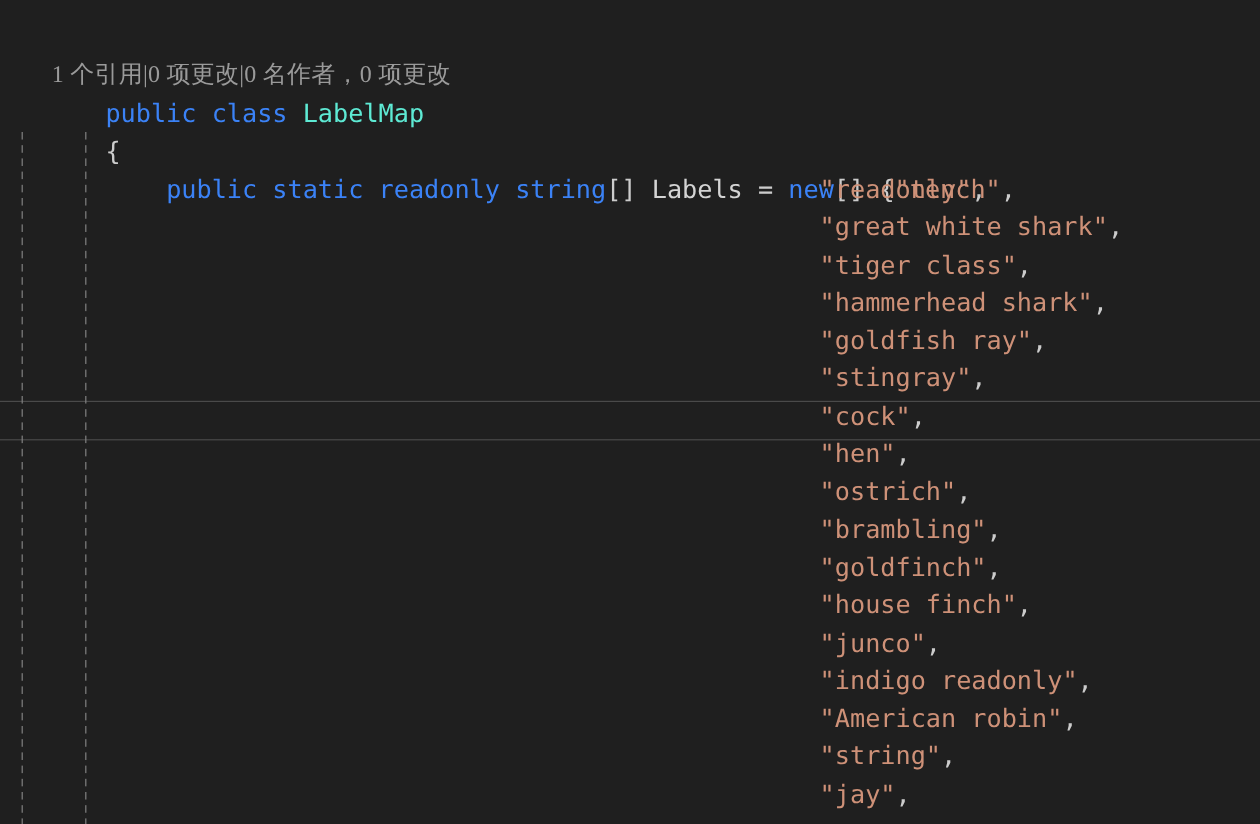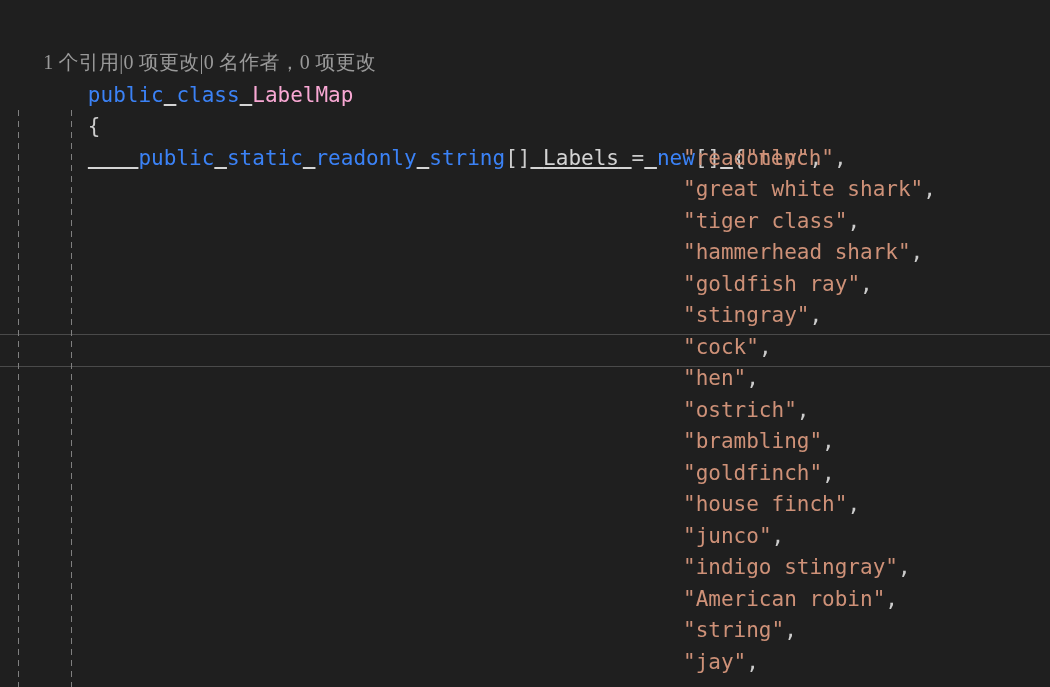--- a/index.html
+++ b/index.html
@@ -78,22 +78,22 @@
   .line {
     position: absolute;
     left: 12px;
     height: 31.5px;
     line-height: 31.5px;
     white-space: pre;
   }
 
   
   .kw      { color: #3b82f6; }
-  .type    { color: #f9a8d4; }
-  .plain   { color: #d4d4d4; text-decoration: underline; }
+  .type    { color: #5eead4; }
+  .plain   { color: #d4d4d4; }
   .punct   { color: #cccccc; }
   .str     { color: #ce9178; }
   .strq    { color: #ce9178; }
   .comma   { color: #cccccc; }
   .brace   { color: #cccccc; }
 </style>
 </head>
 <body>
 
 <div id="editor">
@@ -130,20 +130,20 @@
         <div class="line" style="top: 237px; left: 683px;"><span class="strq">"</span><span class="str">hammerhead shark</span><span class="strq">"</span><span class="comma">,</span></div>
         <div class="line" style="top: 268.5px; left: 683px;"><span class="strq">"</span><span class="str">goldfish ray</span><span class="strq">"</span><span class="comma">,</span></div>
         <div class="line" style="top: 300px; left: 683px;"><span class="strq">"</span><span class="str">stingray</span><span class="strq">"</span><span class="comma">,</span></div>
         <div class="line" style="top: 331.5px; left: 683px;"><span class="strq">"</span><span class="str">cock</span><span class="strq">"</span><span class="comma">,</span></div>
         <div class="line" style="top: 363px; left: 683px;"><span class="strq">"</span><span class="str">hen</span><span class="strq">"</span><span class="comma">,</span></div>
         <div class="line" style="top: 394.5px; left: 683px;"><span class="strq">"</span><span class="str">ostrich</span><span class="strq">"</span><span class="comma">,</span></div>
         <div class="line" style="top: 426px; left: 683px;"><span class="strq">"</span><span class="str">brambling</span><span class="strq">"</span><span class="comma">,</span></div>
         <div class="line" style="top: 457.5px; left: 683px;"><span class="strq">"</span><span class="str">goldfinch</span><span class="strq">"</span><span class="comma">,</span></div>
         <div class="line" style="top: 489px; left: 683px;"><span class="strq">"</span><span class="str">house finch</span><span class="strq">"</span><span class="comma">,</span></div>
         <div class="line" style="top: 520.5px; left: 683px;"><span class="strq">"</span><span class="str">junco</span><span class="strq">"</span><span class="comma">,</span></div>
-        <div class="line" style="top: 552px; left: 683px;"><span class="strq">"</span><span class="str">indigo stingray</span><span class="strq">"</span><span class="comma">,</span></div>
+        <div class="line" style="top: 552px; left: 683px;"><span class="strq">"</span><span class="str">indigo readonly</span><span class="strq">"</span><span class="comma">,</span></div>
         <div class="line" style="top: 583.5px; left: 683px;"><span class="strq">"</span><span class="str">American robin</span><span class="strq">"</span><span class="comma">,</span></div>
         <div class="line" style="top: 615px; left: 683px;"><span class="strq">"</span><span class="str">string</span><span class="strq">"</span><span class="comma">,</span></div>
         <div class="line" style="top: 646.5px; left: 683px;"><span class="strq">"</span><span class="str">jay</span><span class="strq">"</span><span class="comma">,</span></div>
       </div>
 
   </div>
 </div>
 
 </body></html>

